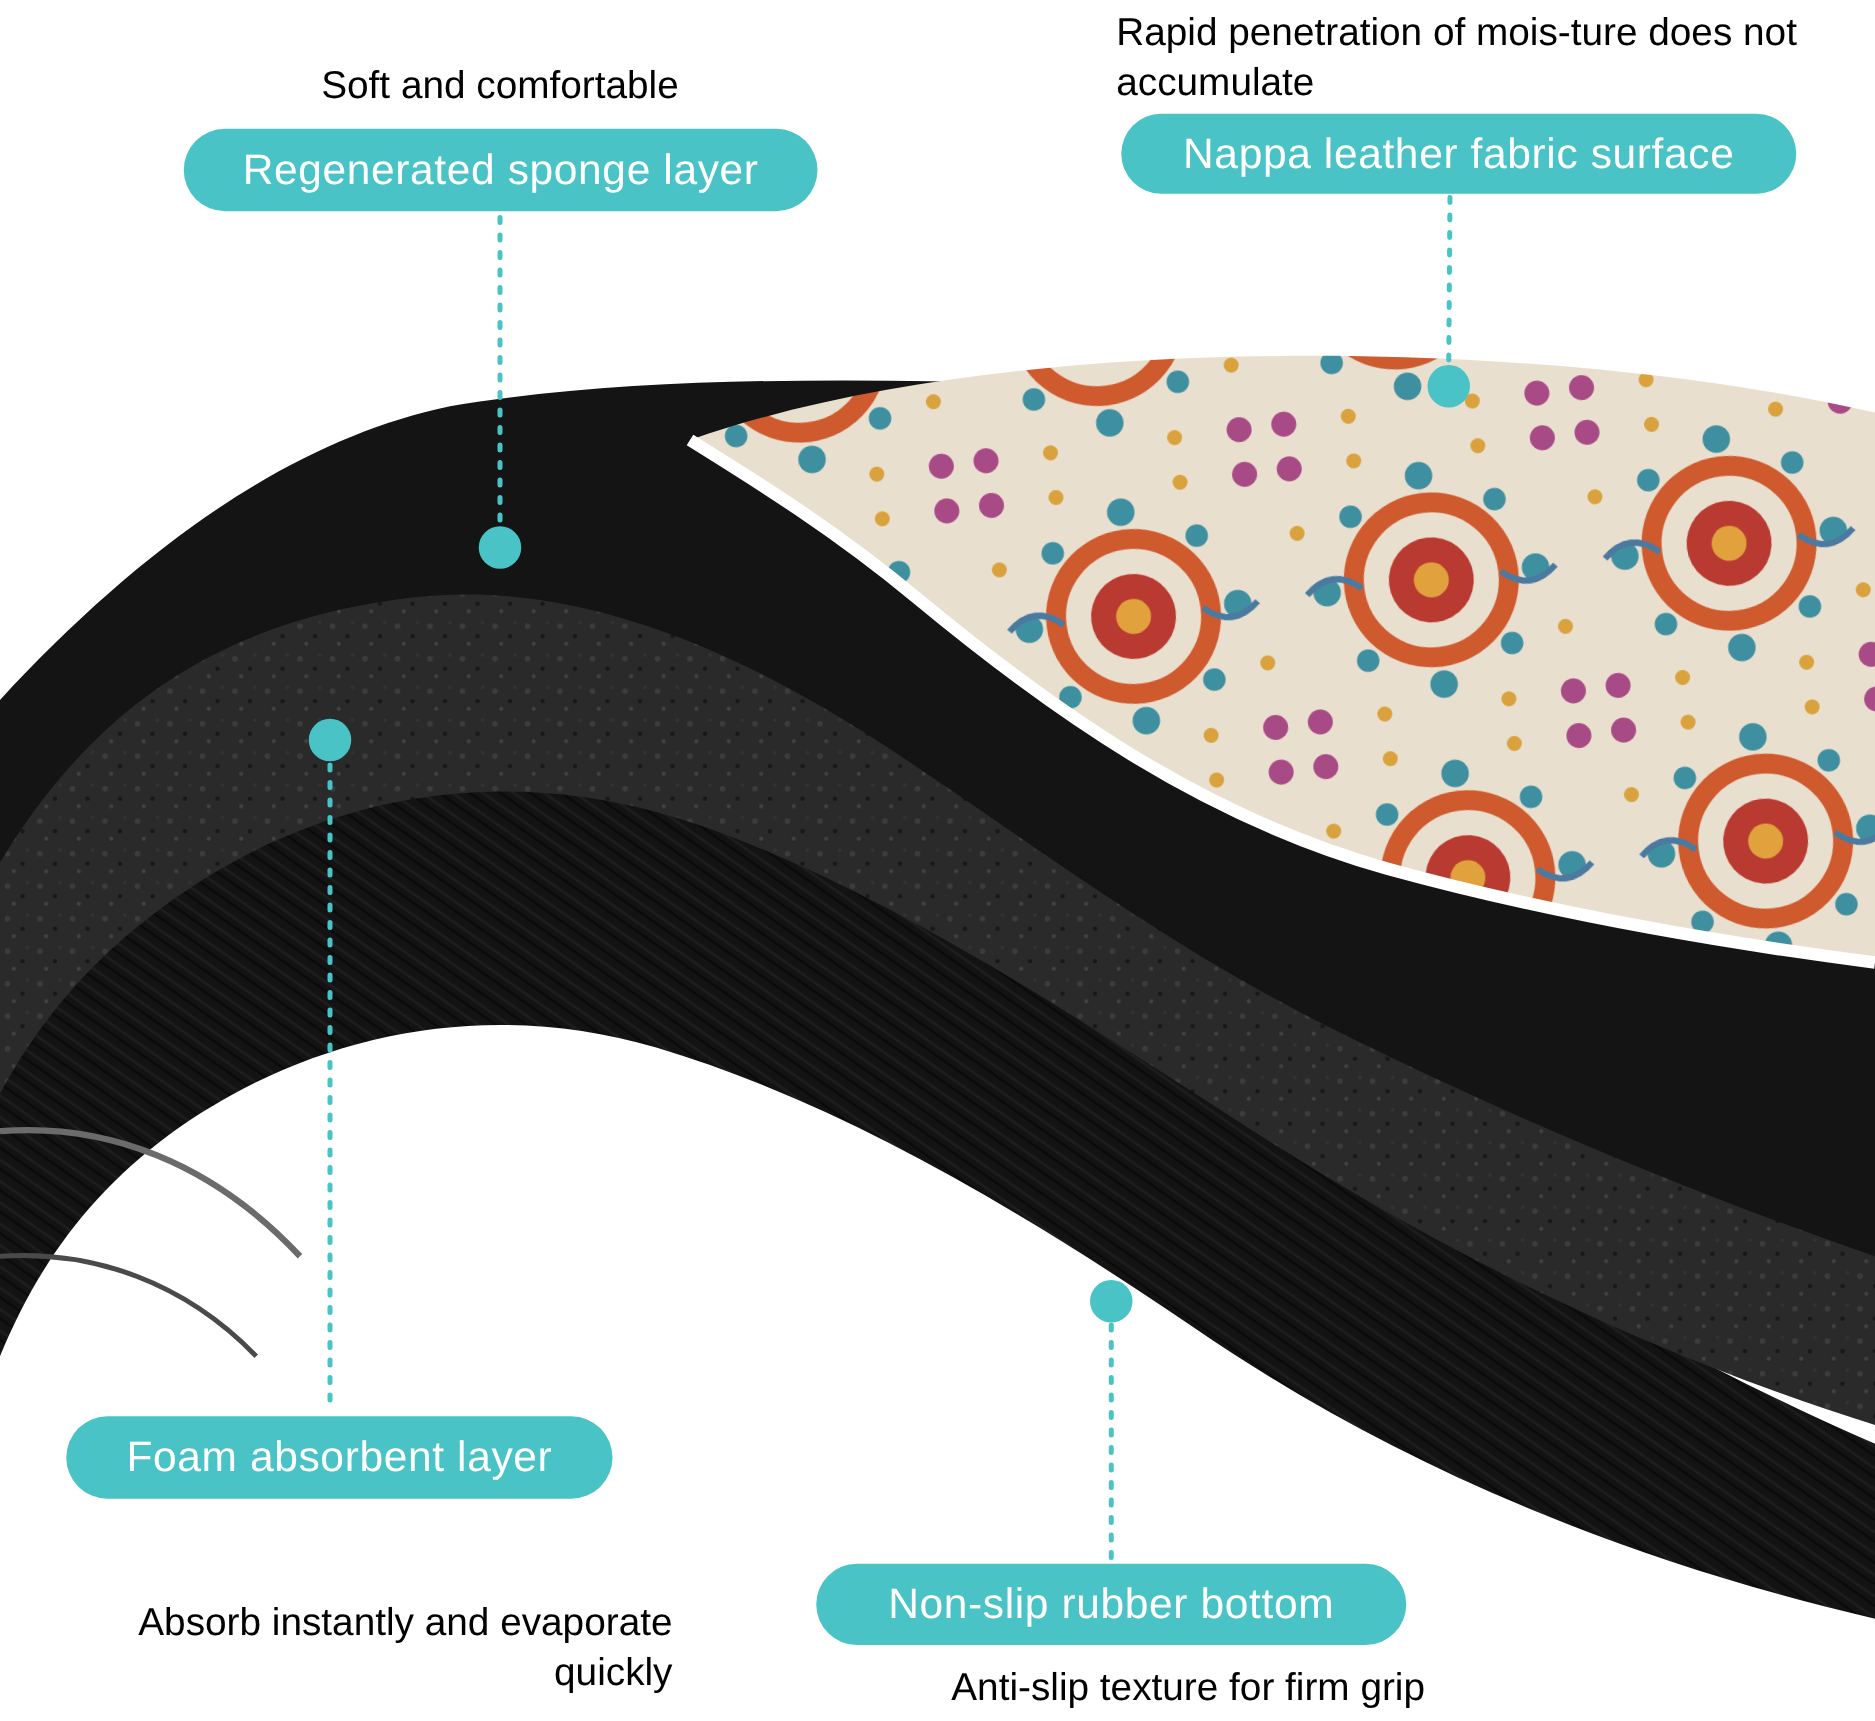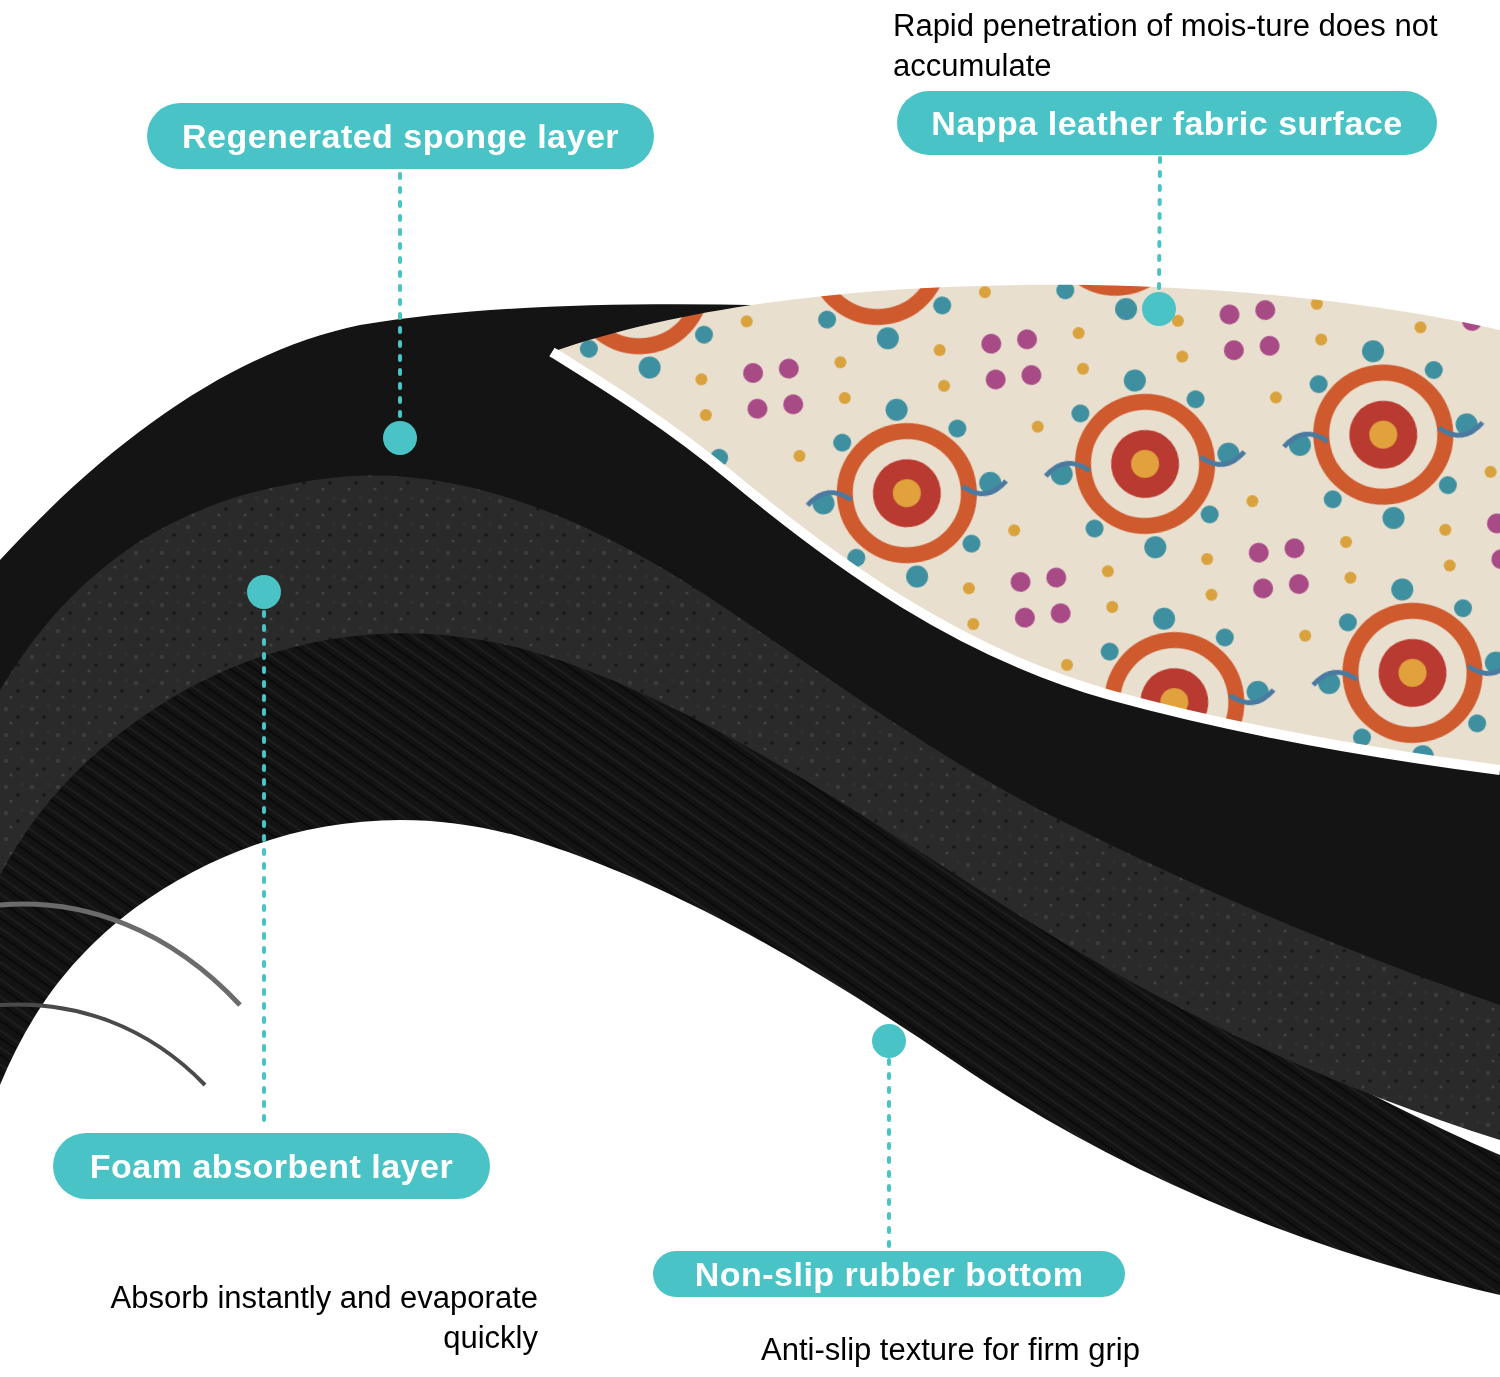--- a/index.html
+++ b/index.html
@@ -13,39 +13,39 @@
     font-family: "Liberation Sans", sans-serif;
   }
   .stage svg { position: absolute; left: 0; top: 0; }
   .pill {
     position: absolute;
     display: flex;
     align-items: center;
     justify-content: center;
     background: var(--accent, #4AC3C6);
     color: #ffffff;
-    font-weight: bold;
+    font-weight: normal;
     font-size: 34px;
     border-radius: 42px;
     white-space: nowrap;
     letter-spacing: 0.5px;
   }
   .note {
     position: absolute;
     color: #000000;
     font-size: 31px;
     line-height: 1.28;
   }
   .note-sponge { left: 150px; top: 48px;  width: 500px; text-align: center; }
   .pill-sponge { left: 147px; top: 103px; width: 507px; height: 66px; }
   .note-fabric { left: 893px; top: 6px;   width: 552px; text-align: left; }
   .pill-fabric { left: 897px; top: 91px;  width: 540px; height: 64px; }
   .pill-foam   { left: 53px;  top: 1133px; width: 437px; height: 66px; }
   .note-foam   { left: 58px;  top: 1278px; width: 480px; text-align: right; }
-  .pill-rubber { left: 653px; top: 1251px; width: 472px; height: 46px; }
+  .pill-rubber { left: 653px; top: 1251px; width: 472px; height: 65px; }
   .note-rubber { left: 640px; top: 1330px; width: 500px; text-align: right; }
 </style>
 </head>
 <body>
 
 <div class="stage">
 
   <svg viewBox="0 0 1500 1377" width="1500" height="1377">
     <defs>
       <pattern id="rug" width="240" height="240" patternUnits="userSpaceOnUse" patternTransform="rotate(-7)">
@@ -122,20 +122,21 @@
       <line x1="889" y1="1060" x2="889" y2="1246"></line>
     </g>
     <g fill="var(--accent, #4AC3C6)">
       <circle cx="400" cy="438" r="17"></circle>
       <circle cx="1159" cy="309" r="17"></circle>
       <circle cx="264" cy="592" r="17"></circle>
       <circle cx="889" cy="1041" r="17"></circle>
     </g>
   </svg>
 
+  <div class="note note-sponge">Soft and comfortable</div>
   <div class="pill pill-sponge">Regenerated sponge layer</div>
 
   <div class="note note-fabric">Rapid penetration of mois-ture does not accumulate</div>
   <div class="pill pill-fabric">Nappa leather fabric surface</div>
 
   <div class="pill pill-foam">Foam absorbent layer</div>
   <div class="note note-foam">Absorb instantly and evaporate quickly</div>
 
   <div class="pill pill-rubber">Non-slip rubber bottom</div>
   <div class="note note-rubber">Anti-slip texture for firm grip</div>

